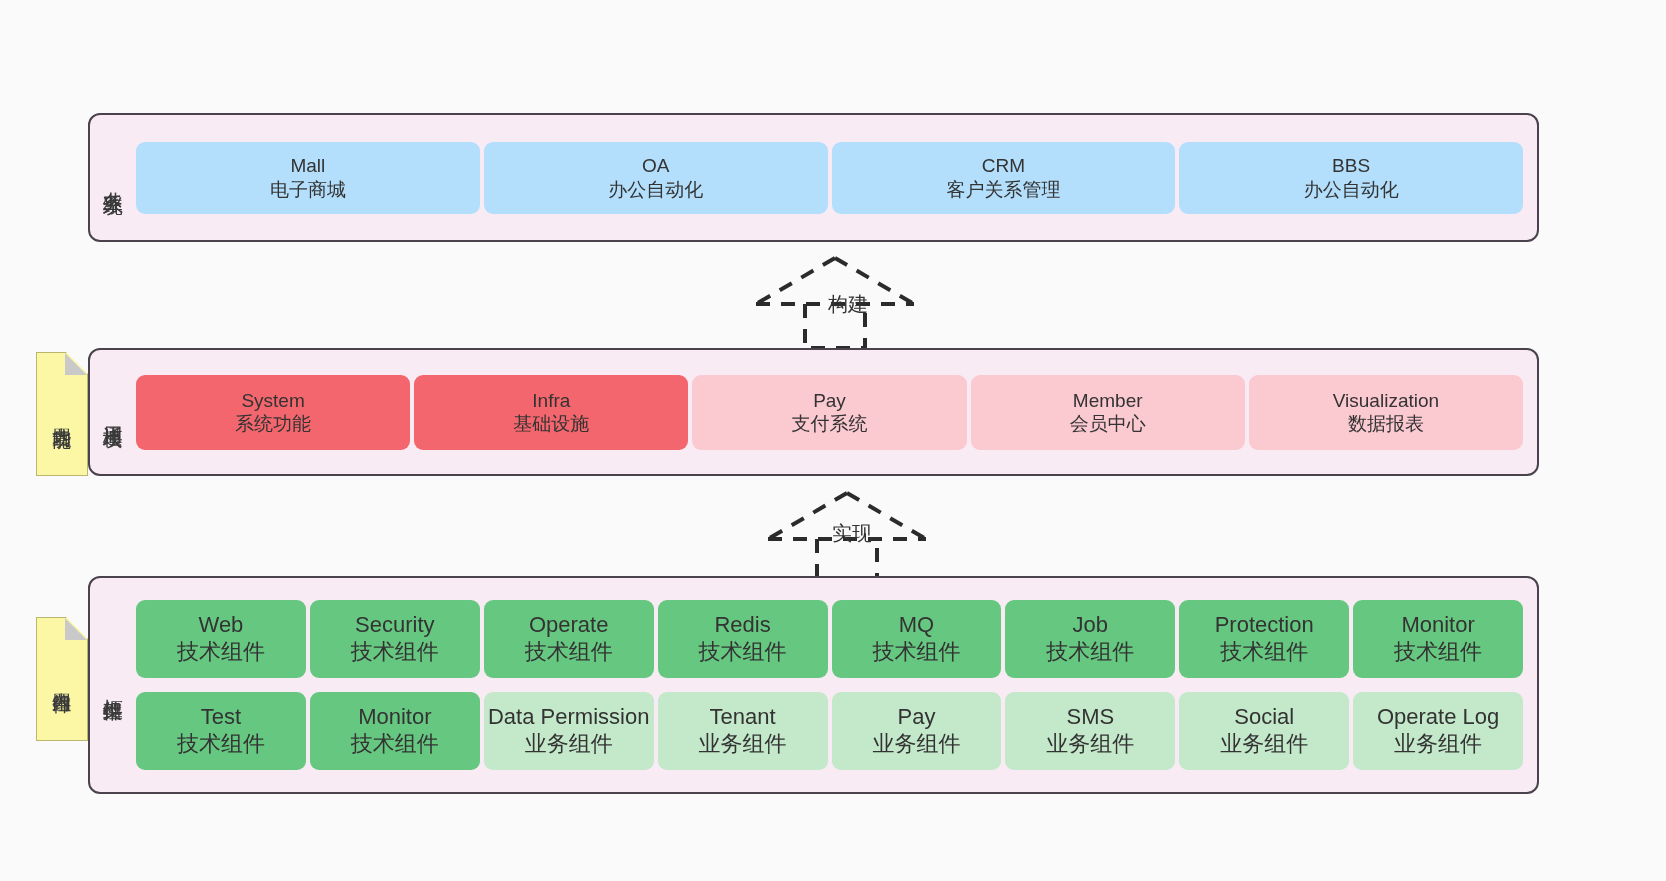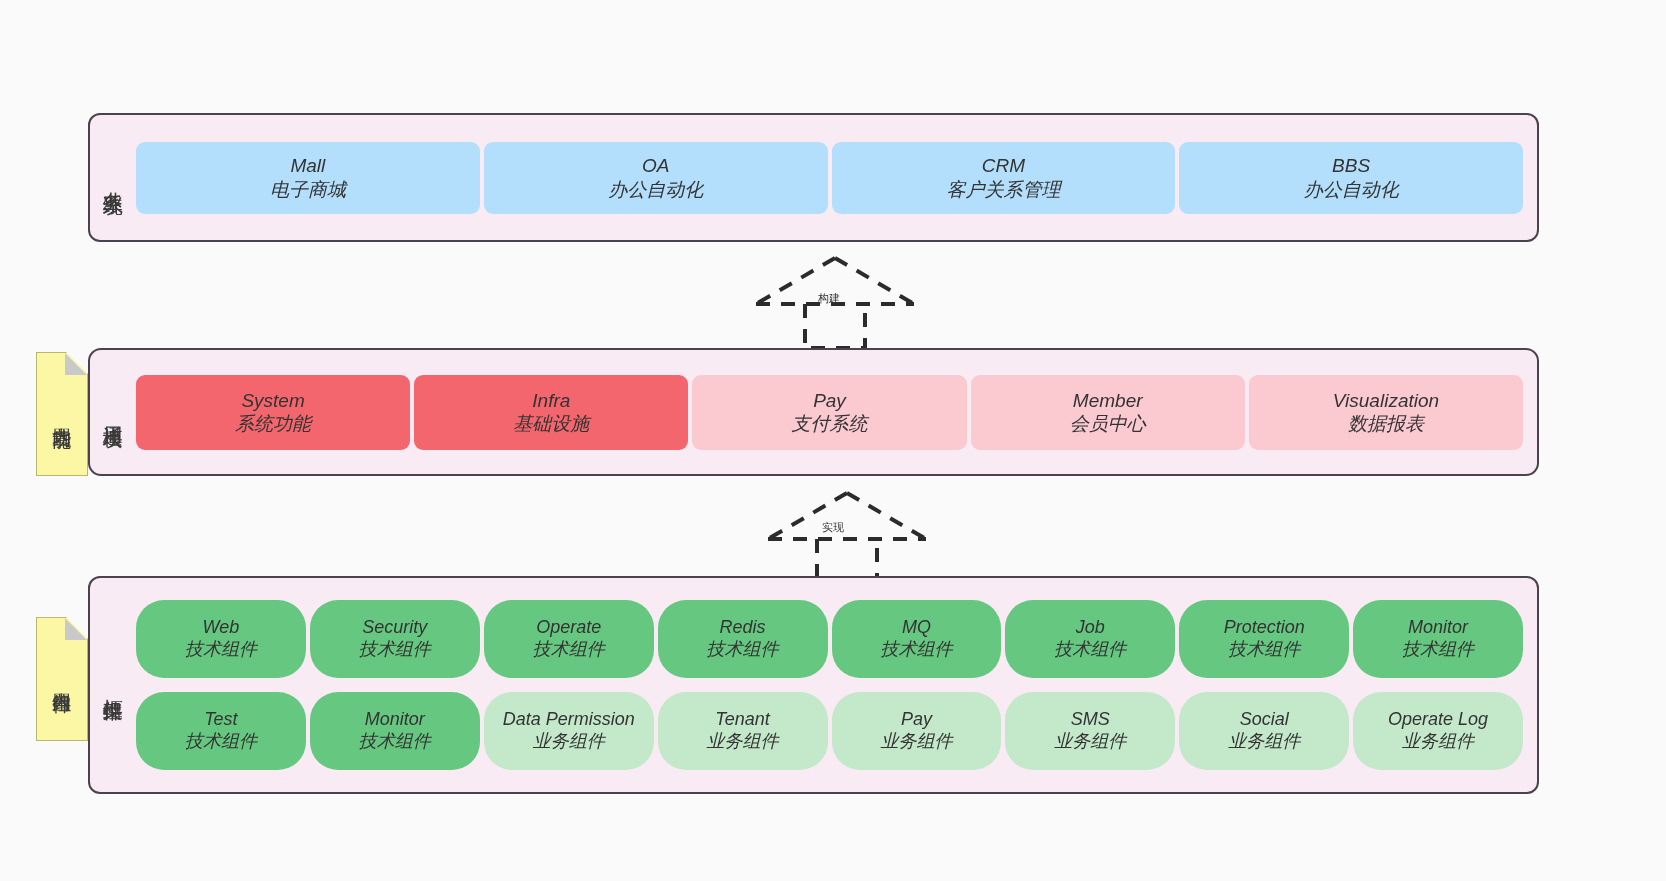--- a/index.html
+++ b/index.html
@@ -51,21 +51,20 @@
     display: flex;
     flex-direction: column;
     justify-content: center;
     gap: 14px;
     padding: 0 14px 0 0;
   }
   .row {
     display: flex;
     gap: 4px;
     align-items: flex-end;
-    font-style: italic;
   }
   .cell {
     flex: 1 1 0;
     border-radius: 9px;
     display: flex;
     flex-direction: column;
     align-items: center;
     justify-content: center;
     text-align: center;
     line-height: 1.22;
@@ -82,26 +81,26 @@
   .c-red        { background: #f4666e; }
   .c-pink       { background: #fbc9d0; }
   .c-green      { background: #66c880; }
   .c-lightgreen { background: #c3e8ca; }
 
   
   #layer-business  { left: 88px;  top: 113px; width: 1451px; height: 129px; }
   #layer-business .cell { height: 72px; }
   #layer-business .layer-body { padding-left: 0; }
 
-  #layer-common    { left: 88px;  top: 348px; width: 1451px; height: 128px; border-radius: 13px; }
+  #layer-common    { left: 88px;  top: 348px; width: 1451px; height: 128px; }
   #layer-common .cell { height: 75px; }
 
   #layer-framework { left: 88px;  top: 576px; width: 1451px; height: 218px; }
   #layer-framework .cell { height: 78px; }
-  #layer-framework .cell { font-size: 18px; border-radius: 28px; }
+  #layer-framework .cell { font-size: 22px; }
 
   
   .note {
     position: absolute;
     background: #fbf7a5;
     border: 1px solid #b9b76e;
     box-sizing: border-box;
     display: flex;
     align-items: center;
     justify-content: center;
@@ -127,25 +126,26 @@
   #note-builtin-func { left: 36px; top: 352px; width: 52px; height: 124px; }
   #note-builtin-comp { left: 36px; top: 617px; width: 52px; height: 124px; }
 
   
   .arrow {
     position: absolute;
     pointer-events: none;
   }
   .arrow-label {
     position: absolute;
-    font-size: 11px;
+    font-size: 20px;
     color: #333333;
     background: transparent;
     white-space: nowrap;
     user-select: none;
+    margin-left: 10px;
   }
   #arrow-build  { left: 750px; top: 252px; width: 170px; height: 100px; }
   #label-build  { left: 818px; top: 291px; }
   #arrow-impl   { left: 762px; top: 487px; width: 170px; height: 100px; }
   #label-impl   { left: 822px; top: 520px; }
 </style>
 </head>
 <body>
 
 <div class="canvas">

